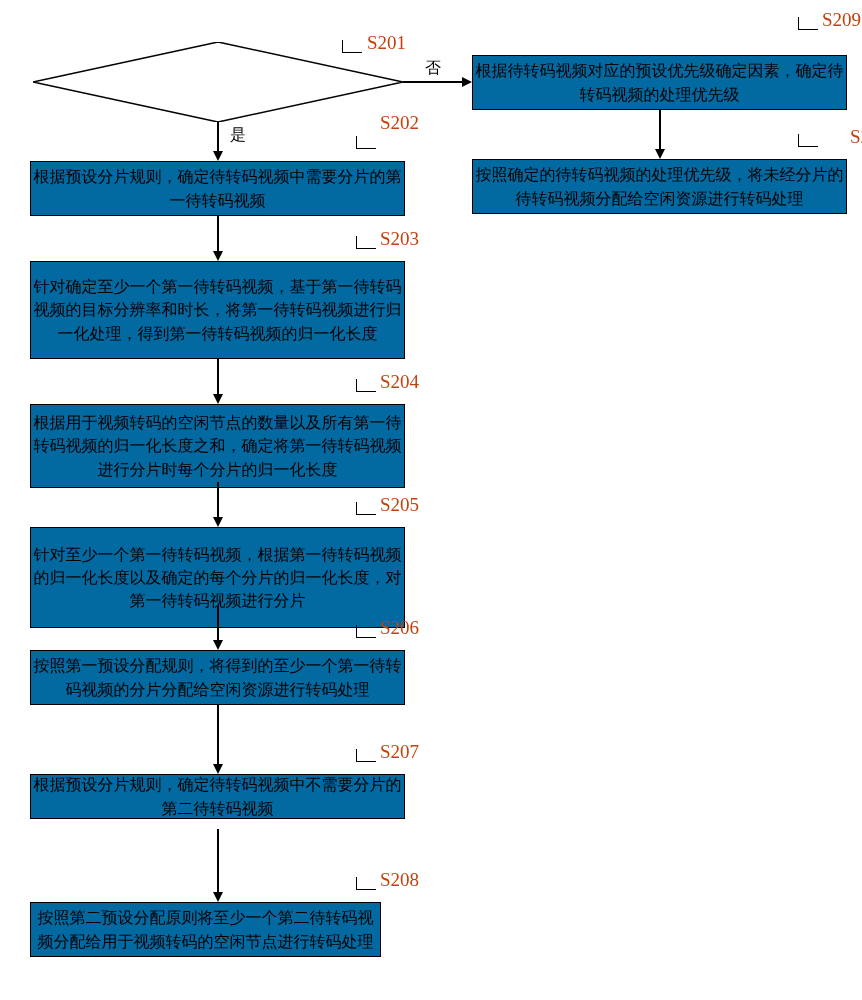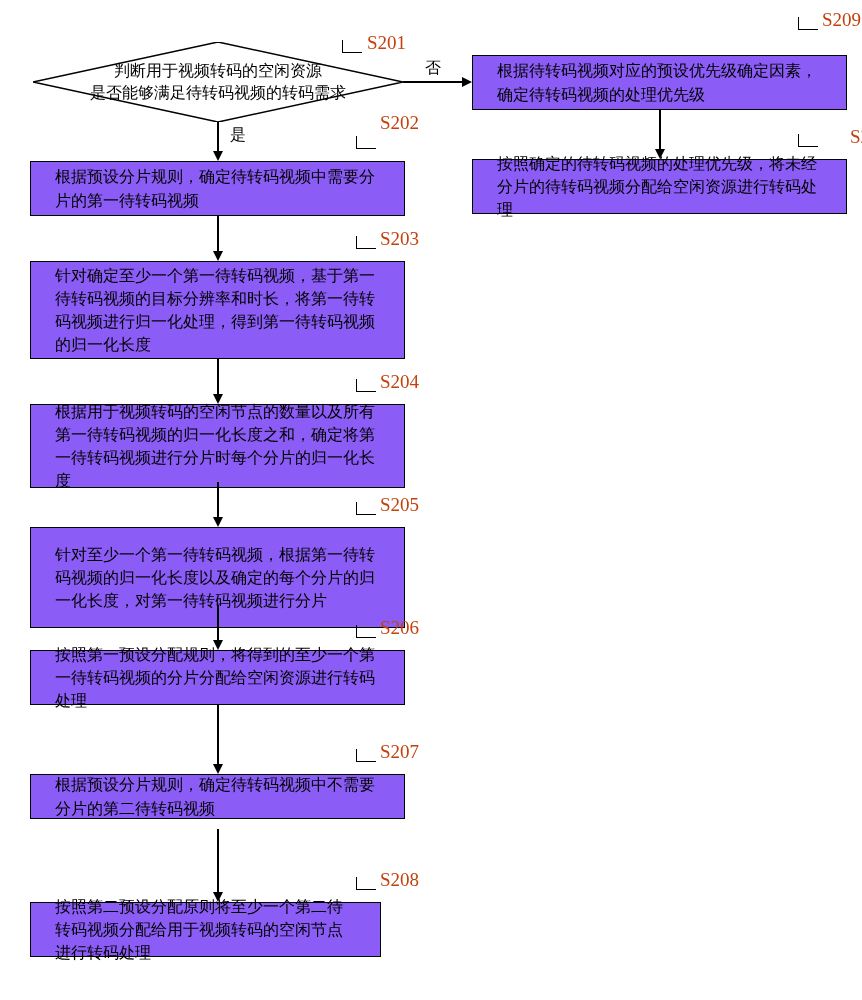--- a/index.html
+++ b/index.html
@@ -15,25 +15,26 @@
       font-family: "SimSun", "Songti SC", serif;
     }
     .step-label {
       position: absolute;
       font-size: 19px;
       color: #c2410c;
     }
     .box {
       position: absolute;
       border: 1.5px solid #000;
-      background: #8b5cf6;
+      background: #0369a1;
       display: flex;
       align-items: center;
       justify-content: center;
-      padding: 6px 24px;
+      padding: 6px 2px;
+      text-align: center;
       font-size: 16px;
       line-height: 1.45;
       color: #000;
     }
     .diamond-wrapper {
       position: absolute;
       display: flex;
       align-items: center;
       justify-content: center;
     }
@@ -83,22 +84,20 @@
       border-bottom: 1.5px solid #000;
     }
   </style>
 </head>
 <body>
 
 <div class="diamond-wrapper" style="left:33px; top:42px; width:370px; height:80px;">
   <svg class="diamond-svg" width="370" height="80">
     <polygon points="185,0 370,40 185,80 0,40" fill="#fff" stroke="#000" stroke-width="1.5"></polygon>
   </svg>
-  <div class="diamond-text" style="white-space:pre-line;">判断用于视频转码的空闲资源
-是否能够满足待转码视频的转码需求</div>
 </div>
 <div class="label-hook" style="left:342px; top:40px;"></div>
 <div class="step-label" style="left:367px; top:32px;">S201</div>
 
 <div class="arrow-line" style="left:217px; top:122px; width:1.5px; height:32px;"></div>
 <div class="arrow-head-down" style="left:213px; top:151px;"></div>
 <div class="branch-label" style="left:230px; top:125px;">是</div>
 
 <div class="arrow-line" style="left:403px; top:81px; width:62px; height:1.5px;"></div>
 <div class="arrow-head-right" style="left:462px; top:77px;"></div>

